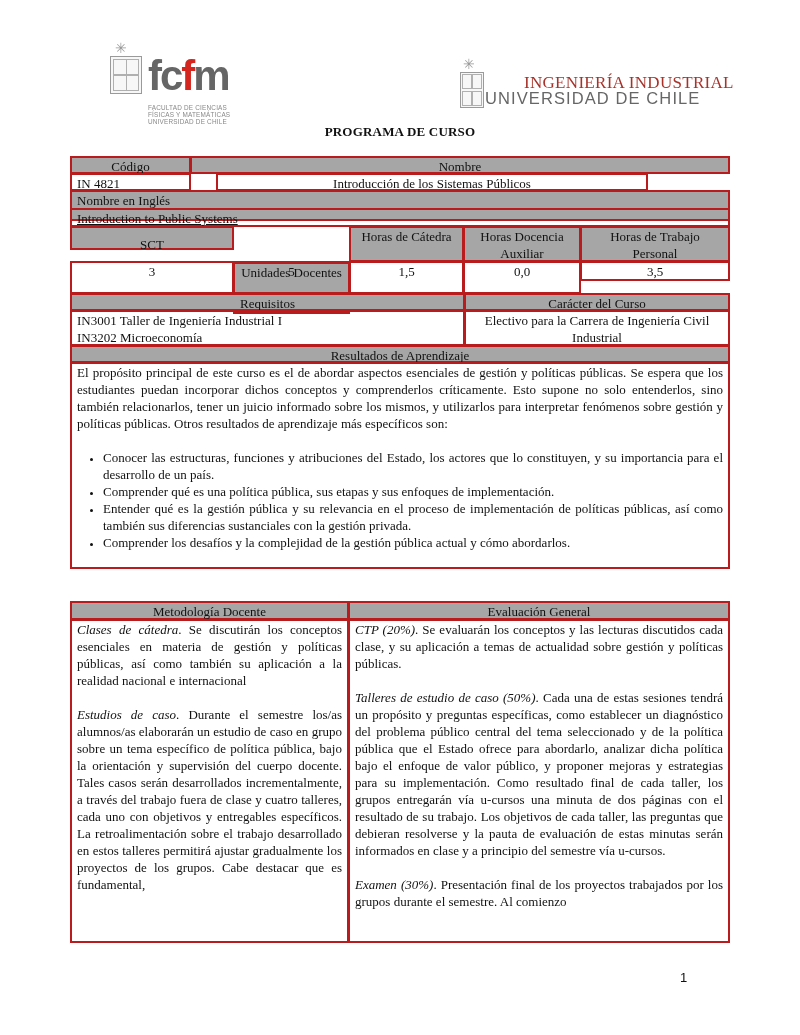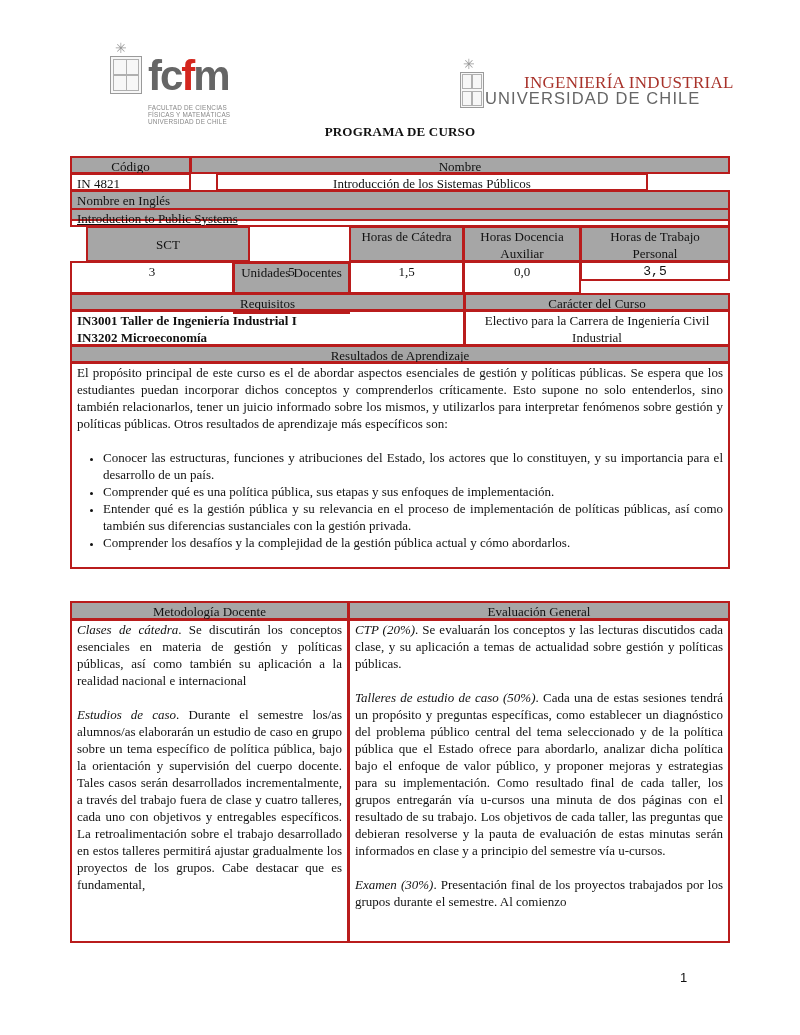--- a/index.html
+++ b/index.html
@@ -75,35 +75,35 @@
 
   <div class="cell hdr" style="left:70px;top:156px;width:121px;height:18px;">Código</div>
   <div class="cell hdr" style="left:190px;top:156px;width:540px;height:18px;">Nombre</div>
 
   <div class="cell" style="left:70px;top:173px;width:121px;height:18px;">IN 4821</div>
   <div class="cell center" style="left:190px;top:173px;width:432px;height:18px;margin-left:26px;">Introducción de los Sistemas Públicos</div>
 
   <div class="cell hdr" style="left:70px;top:190px;width:660px;height:31px;text-align:left;">Nombre en Inglés</div>
   <div class="cell" style="left:70px;top:208px;width:660px;height:19px;text-decoration:underline;">Introduction to Public Systems</div>
 
-  <div class="cell hdr" style="left:70px;top:226px;width:164px;height:36px;line-height:34px;margin-left:16px;">SCT</div>
+  <div class="cell hdr" style="left:70px;top:226px;width:164px;height:24px;line-height:34px;">SCT</div>
   <div class="cell hdr" style="left:233px;top:226px;width:117px;height:52px;margin-top:36px;">Unidades Docentes</div>
   <div class="cell hdr" style="left:349px;top:226px;width:115px;height:36px;">Horas de Cátedra</div>
   <div class="cell hdr" style="left:463px;top:226px;width:118px;height:36px;">Horas Docencia Auxiliar</div>
   <div class="cell hdr" style="left:580px;top:226px;width:150px;height:36px;">Horas de Trabajo Personal</div>
 
   <div class="cell center" style="left:70px;top:261px;width:164px;height:33px;">3</div>
   <div class="cell center" style="left:233px;top:261px;width:117px;height:33px;">5</div>
   <div class="cell center" style="left:349px;top:261px;width:115px;height:33px;">1,5</div>
   <div class="cell center" style="left:463px;top:261px;width:118px;height:33px;">0,0</div>
-  <div class="cell center" style="left:580px;top:261px;width:150px;height:20px;font-family:Liberation Mono, monospace;">3,5</div>
+  <div class="cell center" style="left:580px;top:261px;width:150px;height:20px;">3,5</div>
 
   <div class="cell hdr" style="left:70px;top:293px;width:395px;height:18px;">Requisitos</div>
   <div class="cell hdr" style="left:464px;top:293px;width:266px;height:18px;">Carácter del Curso</div>
-  <div class="cell" style="left:70px;top:310px;width:395px;height:36px;font-weight:bold;">
+  <div class="cell" style="left:70px;top:310px;width:395px;height:36px;">
     <div>IN3001 Taller de Ingeniería Industrial I</div>
     <div>IN3202 Microeconomía</div>
   </div>
   <div class="cell center" style="left:464px;top:310px;width:266px;height:36px;padding:0 12px;">Electivo para la Carrera de Ingeniería Civil Industrial</div>
 
   <div class="cell hdr" style="left:70px;top:345px;width:660px;height:18px;">Resultados de Aprendizaje</div>
   <div class="cell" style="left:70px;top:362px;width:660px;height:207px;">
     <p class="par">El propósito principal de este curso es el de abordar aspectos esenciales de gestión y políticas públicas. Se espera que los estudiantes puedan incorporar dichos conceptos y comprenderlos críticamente. Esto supone no solo entenderlos, sino también relacionarlos, tener un juicio informado sobre los mismos, y utilizarlos para interpretar fenómenos sobre gestión y políticas públicas.  Otros resultados de aprendizaje más específicos son:</p>
     <ul class="bullets" style="margin-top:17px;">
       <li>Conocer las estructuras, funciones y atribuciones del Estado, los actores que lo constituyen, y su importancia para el desarrollo de un país.</li>

